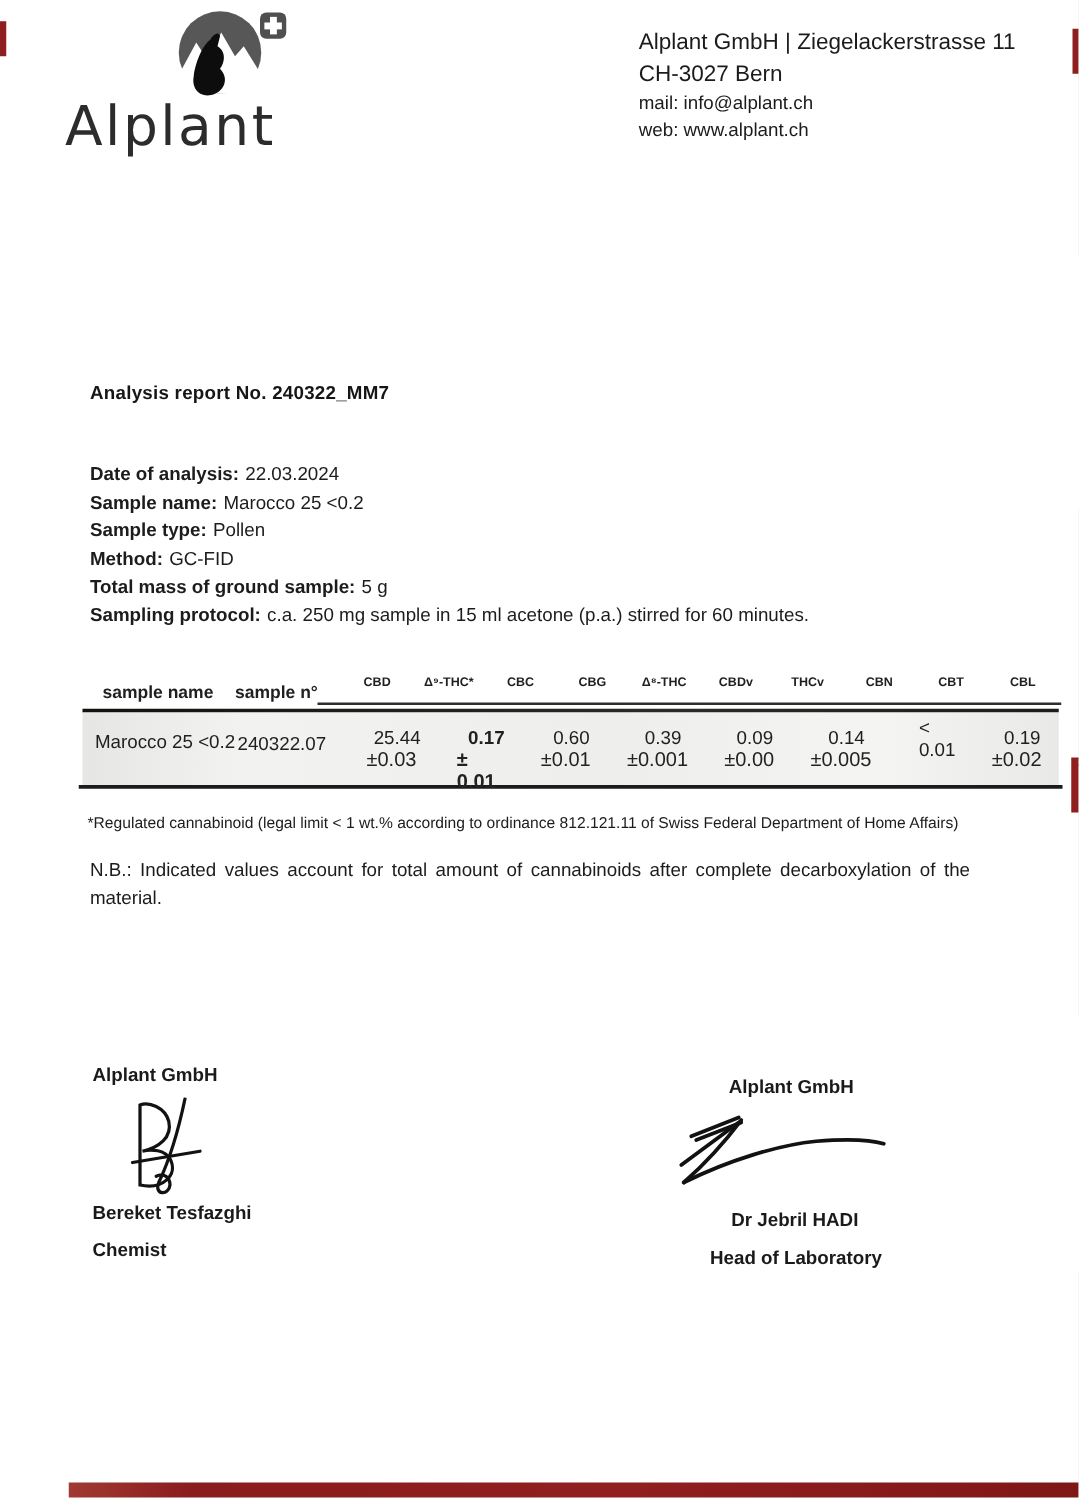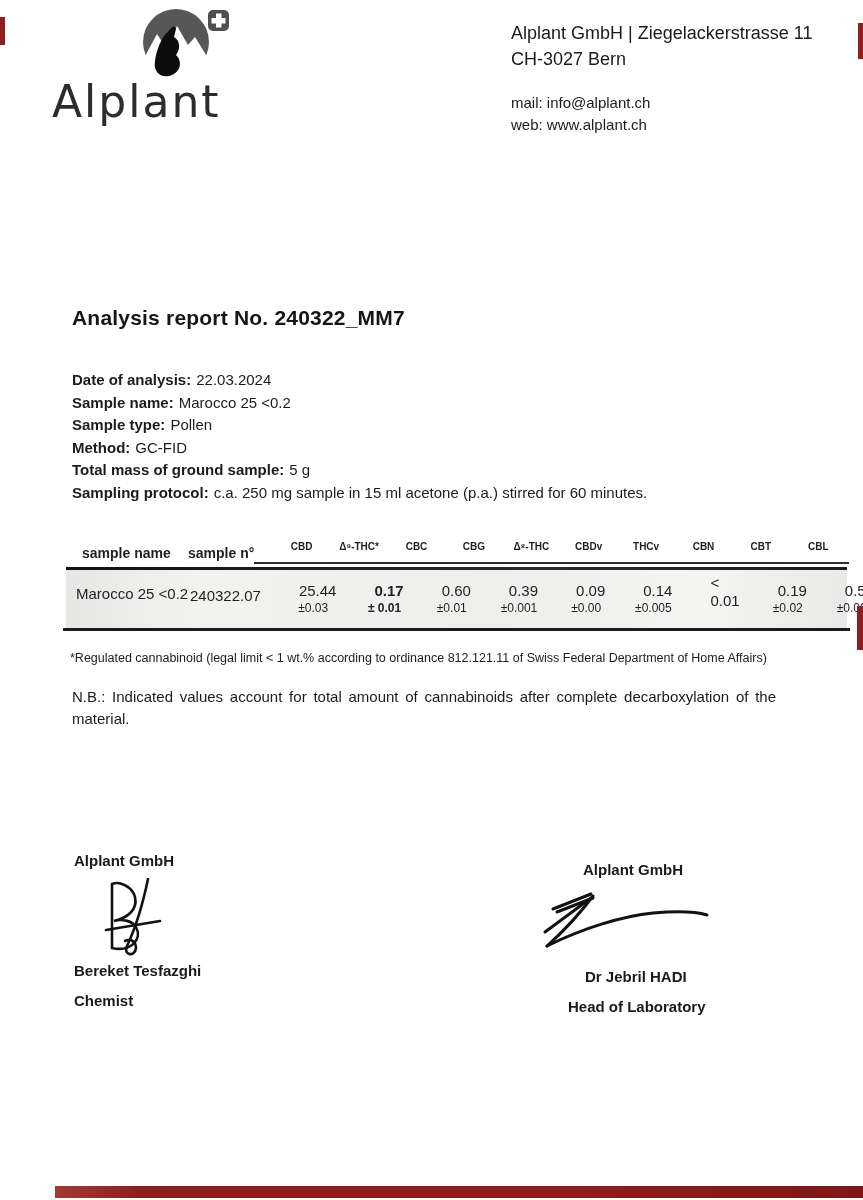--- a/index.html
+++ b/index.html
@@ -14,25 +14,25 @@
   .logo-block { position:absolute; left:52px; top:8px; width:220px; }
   .logo-icon { display:block; margin:0 auto 0 72px; }
   .logo-word {
     font-family:"DejaVu Sans","Liberation Sans",sans-serif;
     font-size:44px; font-weight:400; letter-spacing:2px; color:#2c2c2c; line-height:44px;
   }
 
   
   .addr { position:absolute; left:511px; top:20px; width:345px; }
   .addr .l1, .addr .l2 { font-size:18px; line-height:26px; color:#1b1b1b; }
-  .addr .contact { margin-top:20px; }
+  .addr .contact { margin-top:0; }
   .addr .l3, .addr .l4 { font-size:15px; line-height:22px; color:#1b1b1b; }
 
   
-  .title { position:absolute; left:72px; top:306px; font-size:21px; font-weight:bold; letter-spacing:.2px; color:#161616; }
+  .title { position:absolute; left:72px; top:306px; font-size:15px; font-weight:bold; letter-spacing:.2px; color:#161616; }
   .details { position:absolute; left:72px; top:369px; width:660px; }
   .detail-line { font-size:15px; line-height:22.6px; color:#1c1c1c; }
   .detail-line .lbl { font-weight:bold; margin-right:5px; }
 
   
   .tbl { position:absolute; left:66px; top:540px; width:781px; }
   .thead { position:relative; display:flex; height:24px; }
   .rowhead { font-size:14px; font-weight:bold; display:flex; align-items:flex-end; padding-bottom:3px; }
   .rh1 { width:122px; padding-left:16px; }
   .rh2 { width:85px; }
@@ -44,21 +44,21 @@
   .thick { height:3px; background:linear-gradient(90deg,#111 0%,#2a2a2a 60%,#1c1c1c 100%); margin-top:3px; }
   .trow {
     display:flex; height:58px;
     background:linear-gradient(90deg,#e6e6e4 0%,#f2f2f0 16%,#eeeeec 55%,#f4f4f2 82%,#e9e9e7 100%);
   }
   .cell-name { width:122px; padding:15px 0 0 10px; font-size:15px; white-space:nowrap; }
   .cell-no { width:85px; padding:17px 0 0 2px; font-size:15px; }
   .vcells { flex:1; display:grid; grid-template-columns:repeat(10,1fr); }
   .vcell { display:flex; flex-direction:column; align-items:center; padding-top:12px; }
   .vcell .v { font-size:15px; line-height:18px;margin-left:38px; }
-  .vcell .tol { font-size:12px; line-height:17px; color:#222;margin-left:29px; }
+  .vcell .tol { font-size:16px; line-height:17px; color:#222;margin-left:29px; }
   .vcell.b .v, .vcell.b .tol { font-weight:bold; }
   .vcell.single { justify-content:flex-start; padding-top:4px; }
   .bottomline { height:3px; background:#1b1b1b; margin-left:-3px; width:calc(100% + 6px); }
 
   .footnote { position:absolute; left:70px; top:651px; font-size:12.5px; color:#1c1c1c; }
   .nb { position:absolute; left:72px; top:686px; width:704px; font-size:15px; line-height:22px; text-align:justify; color:#1c1c1c; }
 
   
   .sig { position:absolute; }
   .sig-left { left:72px; top:852px; width:240px; height:170px; }

